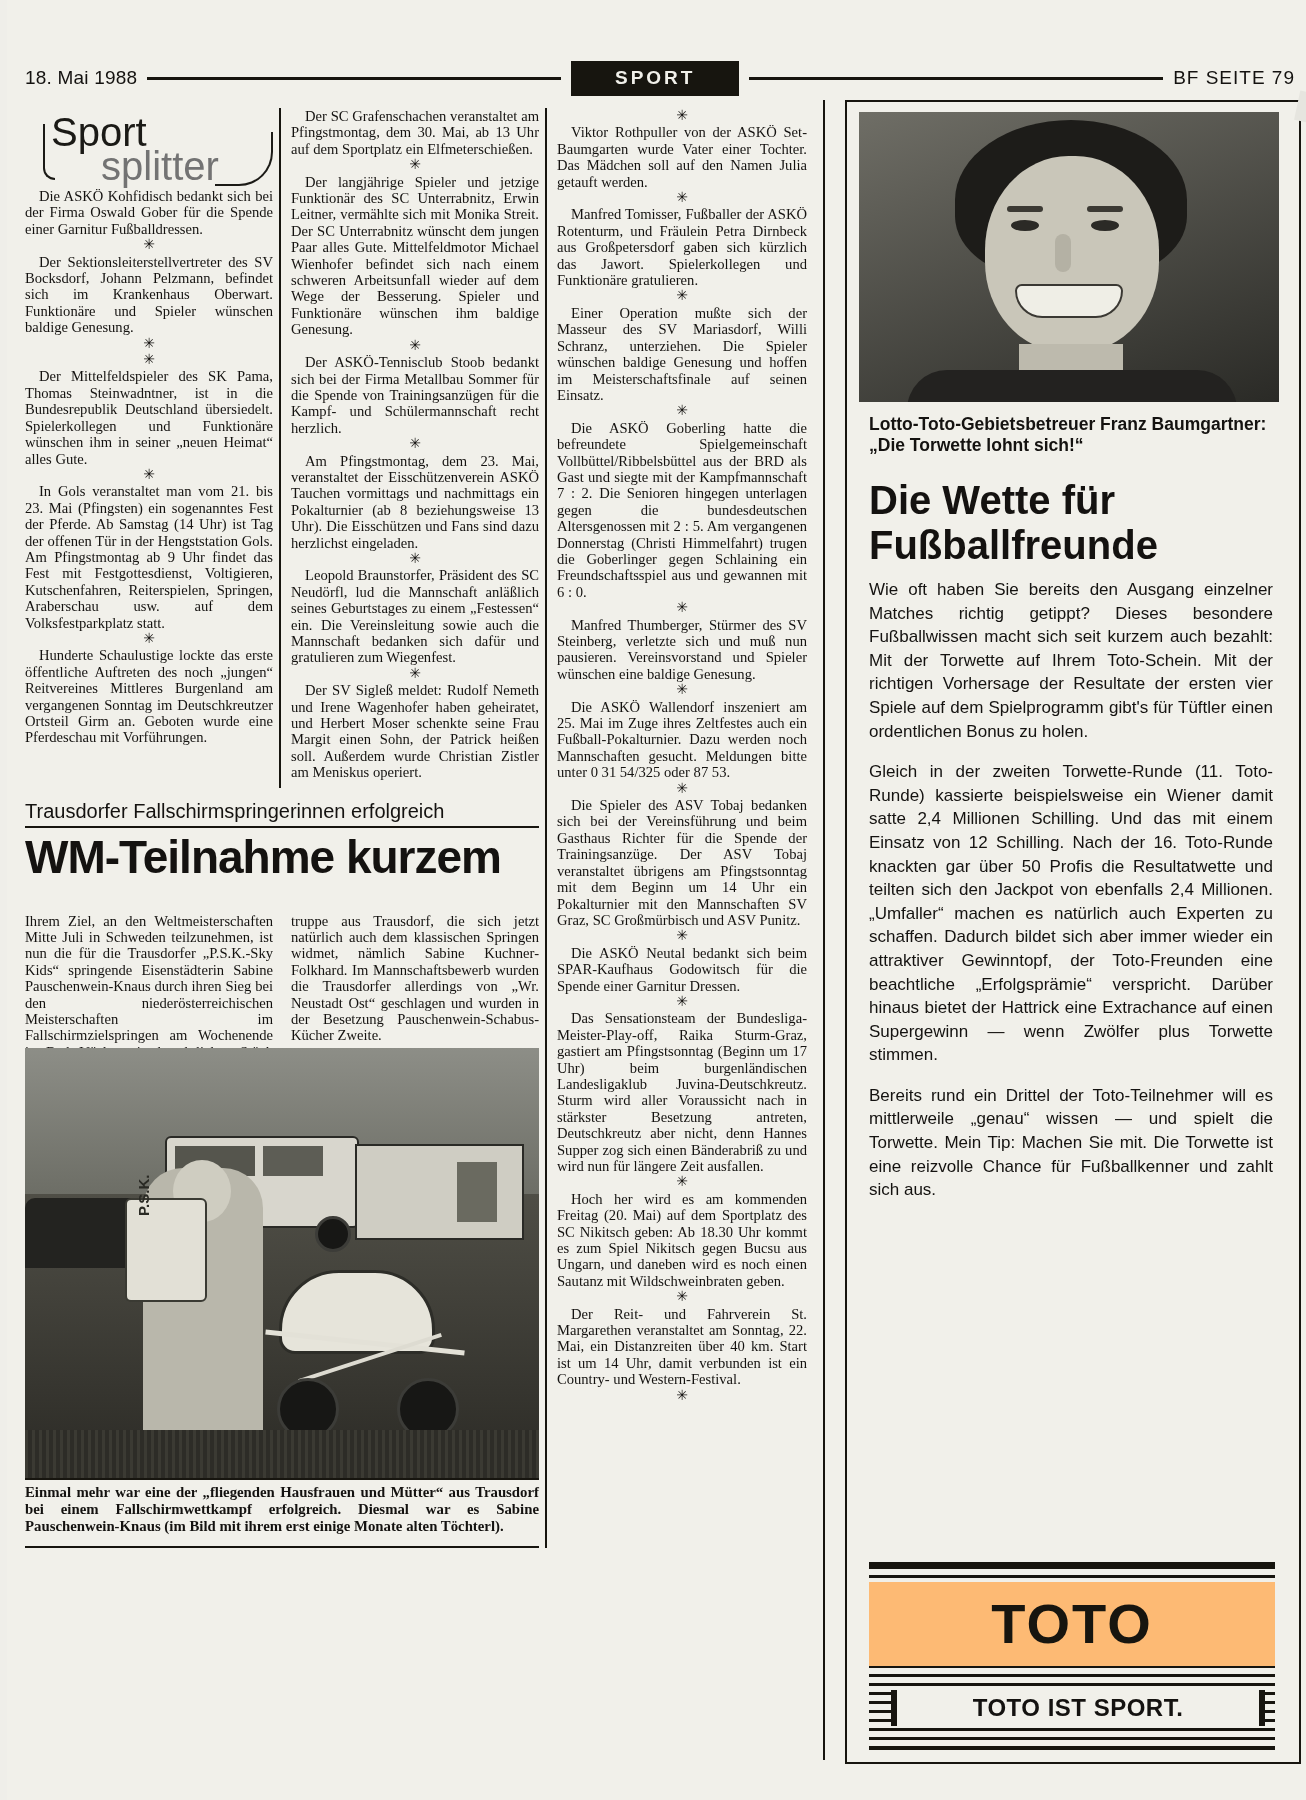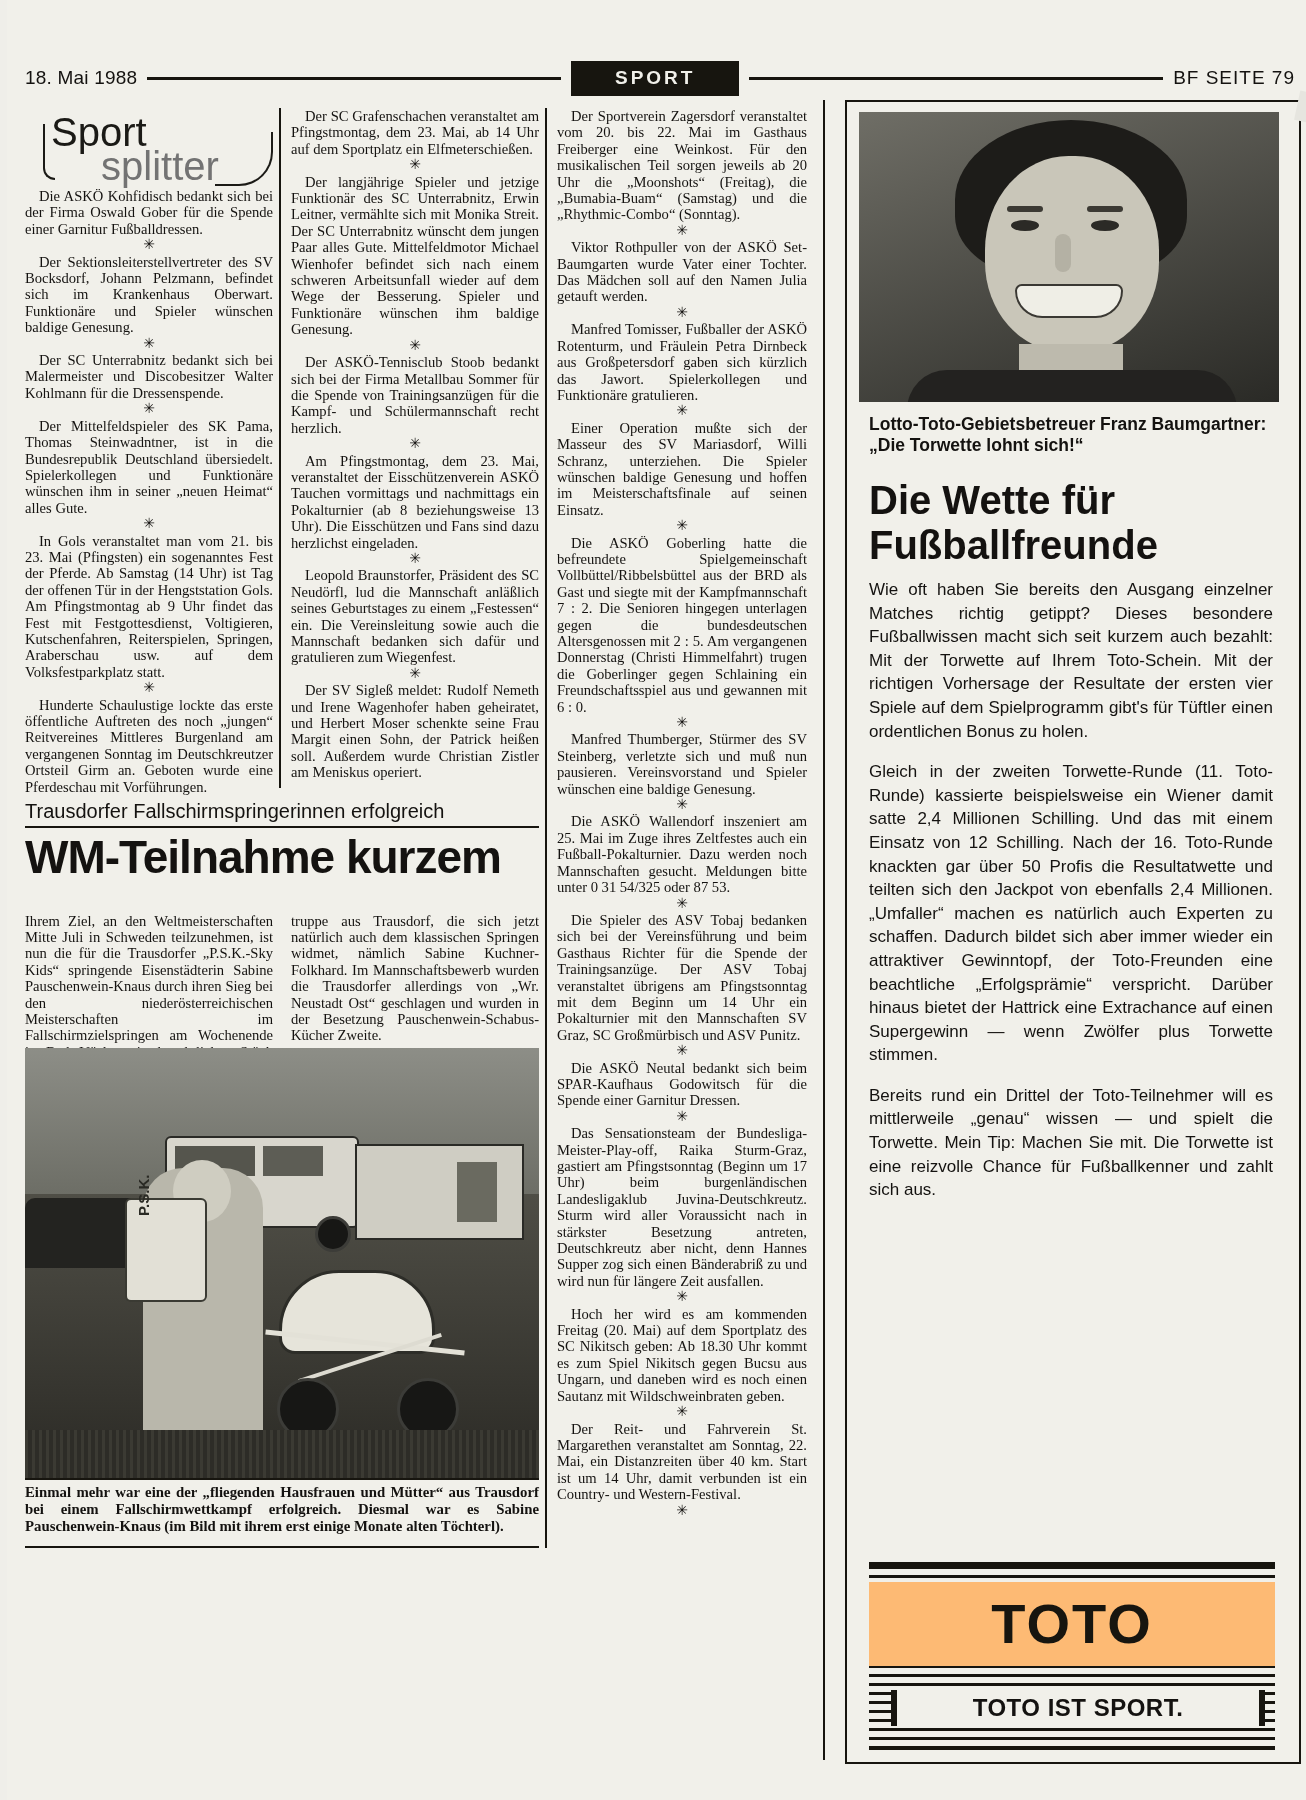--- a/index.html
+++ b/index.html
@@ -103,45 +103,43 @@
     <div class="s1">Sport</div>
     <div class="s2">splitter</div>
     <div class="swoopR"></div>
   </div>
 
   <div class="col col1" style="top:188px;">
     <p>Die ASKÖ Kohfidisch bedankt sich bei der Firma Oswald Gober für die Spende einer Garnitur Fußballdressen.</p>
     <p class="star noind">✳</p>
     <p>Der Sektionsleiterstellvertreter des SV Bocksdorf, Johann Pelzmann, befindet sich im Krankenhaus Oberwart. Funktionäre und Spieler wünschen baldige Genesung.</p>
     <p class="star noind">✳</p>
-    <p>Der SC Unterrabnitz bedankt sich bei Malermeister und Discobesitzer Walter Kohlmann für die Dressenspende.</p>
     <p class="star noind">✳</p>
     <p>Der Mittelfeldspieler des SK Pama, Thomas Steinwadntner, ist in die Bundesrepublik Deutschland übersiedelt. Spielerkollegen und Funktionäre wünschen ihm in seiner „neuen Heimat“ alles Gute.</p>
     <p class="star noind">✳</p>
     <p>In Gols veranstaltet man vom 21. bis 23. Mai (Pfingsten) ein sogenanntes Fest der Pferde. Ab Samstag (14 Uhr) ist Tag der offenen Tür in der Hengststation Gols. Am Pfingstmontag ab 9 Uhr findet das Fest mit Festgottesdienst, Voltigieren, Kutschenfahren, Reiterspielen, Springen, Araberschau usw. auf dem Volksfestparkplatz statt.</p>
     <p class="star noind">✳</p>
     <p>Hunderte Schaulustige lockte das erste öffentliche Auftreten des noch „jungen“ Reitvereines Mittleres Burgenland am vergangenen Sonntag im Deutschkreutzer Ortsteil Girm an. Geboten wurde eine Pferdeschau mit Vorführungen.</p>
   </div>
 
   <div class="col col2">
-    <p>Der SC Grafenschachen veranstaltet am Pfingstmontag, dem 23. Mai, ab 14 Uhr auf dem Sportplatz ein Elfmeterschießen.</p>
+    <p>Der SC Grafenschachen veranstaltet am Pfingstmontag, dem 30. Mai, ab 13 Uhr auf dem Sportplatz ein Elfmeterschießen.</p>
     <p class="star noind">✳</p>
     <p>Der langjährige Spieler und jetzige Funktionär des SC Unterrabnitz, Erwin Leitner, vermählte sich mit Monika Streit. Der SC Unterrabnitz wünscht dem jungen Paar alles Gute. Mittelfeldmotor Michael Wienhofer befindet sich nach einem schweren Arbeitsunfall wieder auf dem Wege der Besserung. Spieler und Funktionäre wünschen ihm baldige Genesung.</p>
     <p class="star noind">✳</p>
     <p>Der ASKÖ-Tennisclub Stoob bedankt sich bei der Firma Metallbau Sommer für die Spende von Trainingsanzügen für die Kampf- und Schülermannschaft recht herzlich.</p>
     <p class="star noind">✳</p>
     <p>Am Pfingstmontag, dem 23. Mai, veranstaltet der Eisschützenverein ASKÖ Tauchen vormittags und nachmittags ein Pokalturnier (ab 8 beziehungsweise 13 Uhr). Die Eisschützen und Fans sind dazu herzlichst eingeladen.</p>
     <p class="star noind">✳</p>
     <p>Leopold Braunstorfer, Präsident des SC Neudörfl, lud die Mannschaft anläßlich seines Geburtstages zu einem „Festessen“ ein. Die Vereinsleitung sowie auch die Mannschaft bedanken sich dafür und gratulieren zum Wiegenfest.</p>
     <p class="star noind">✳</p>
     <p>Der SV Sigleß meldet: Rudolf Nemeth und Irene Wagenhofer haben geheiratet, und Herbert Moser schenkte seine Frau Margit einen Sohn, der Patrick heißen soll. Außerdem wurde Christian Zistler am Meniskus operiert.</p>
   </div>
 
   <div class="col col3">
-    <p>Der Sportverein Zagersdorf veranstaltet vom 20. bis 22. Mai im Gasthaus Freiberger eine Weinkost. Für den musikalischen Teil sorgen jeweils ab 20 Uhr die „Moonshots“ (Freitag), die „Bumabia-Buam“ (Samstag) und die „Rhythmic-Combo“ (Sonntag).</p>
     <p class="star noind">✳</p>
     <p>Viktor Rothpuller von der ASKÖ Set-Baumgarten wurde Vater einer Tochter. Das Mädchen soll auf den Namen Julia getauft werden.</p>
     <p class="star noind">✳</p>
     <p>Manfred Tomisser, Fußballer der ASKÖ Rotenturm, und Fräulein Petra Dirnbeck aus Großpetersdorf gaben sich kürzlich das Jawort. Spielerkollegen und Funktionäre gratulieren.</p>
     <p class="star noind">✳</p>
     <p>Einer Operation mußte sich der Masseur des SV Mariasdorf, Willi Schranz, unterziehen. Die Spieler wünschen baldige Genesung und hoffen im Meisterschaftsfinale auf seinen Einsatz.</p>
     <p class="star noind">✳</p>
     <p>Die ASKÖ Goberling hatte die befreundete Spielgemeinschaft Vollbüttel/Ribbelsbüttel aus der BRD als Gast und siegte mit der Kampfmannschaft 7 : 2. Die Senioren hingegen unterlagen gegen die bundesdeutschen Altersgenossen mit 2 : 5. Am vergangenen Donnerstag (Christi Himmelfahrt) trugen die Goberlinger gegen Schlaining ein Freundschaftsspiel aus und gewannen mit 6 : 0.</p>
     <p class="star noind">✳</p>
     <p>Manfred Thumberger, Stürmer des SV Steinberg, verletzte sich und muß nun pausieren. Vereinsvorstand und Spieler wünschen eine baldige Genesung.</p>

